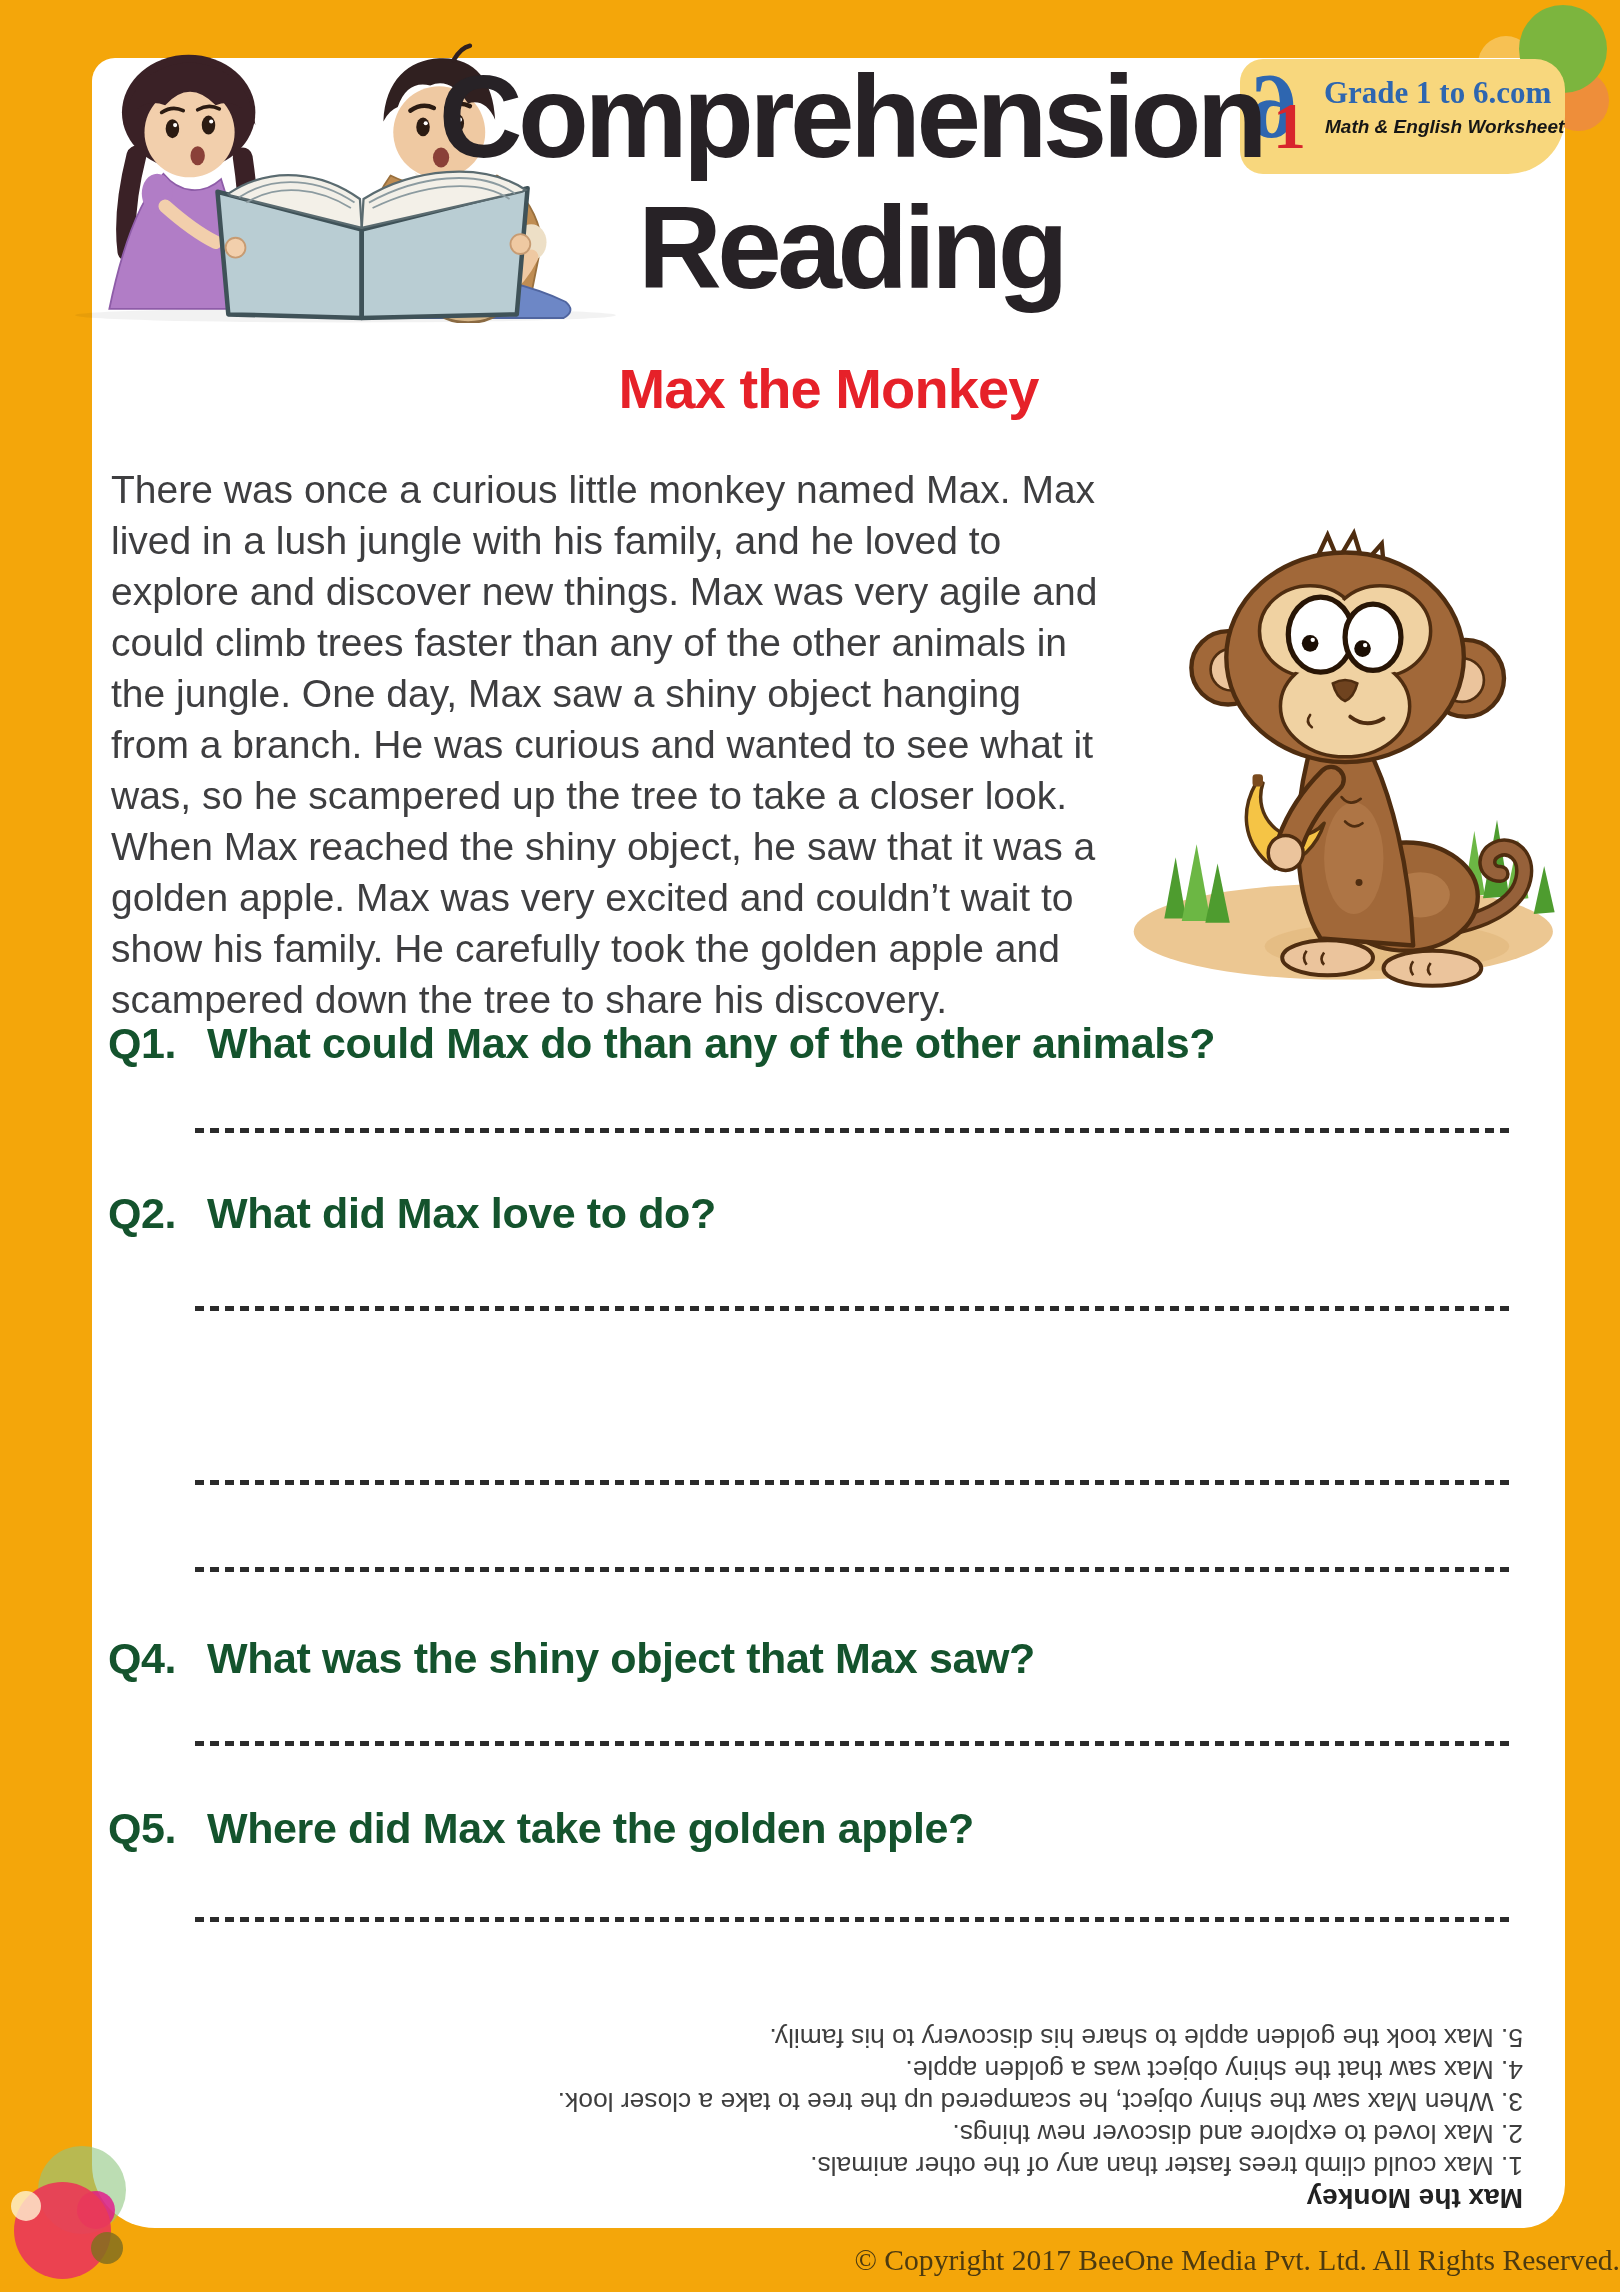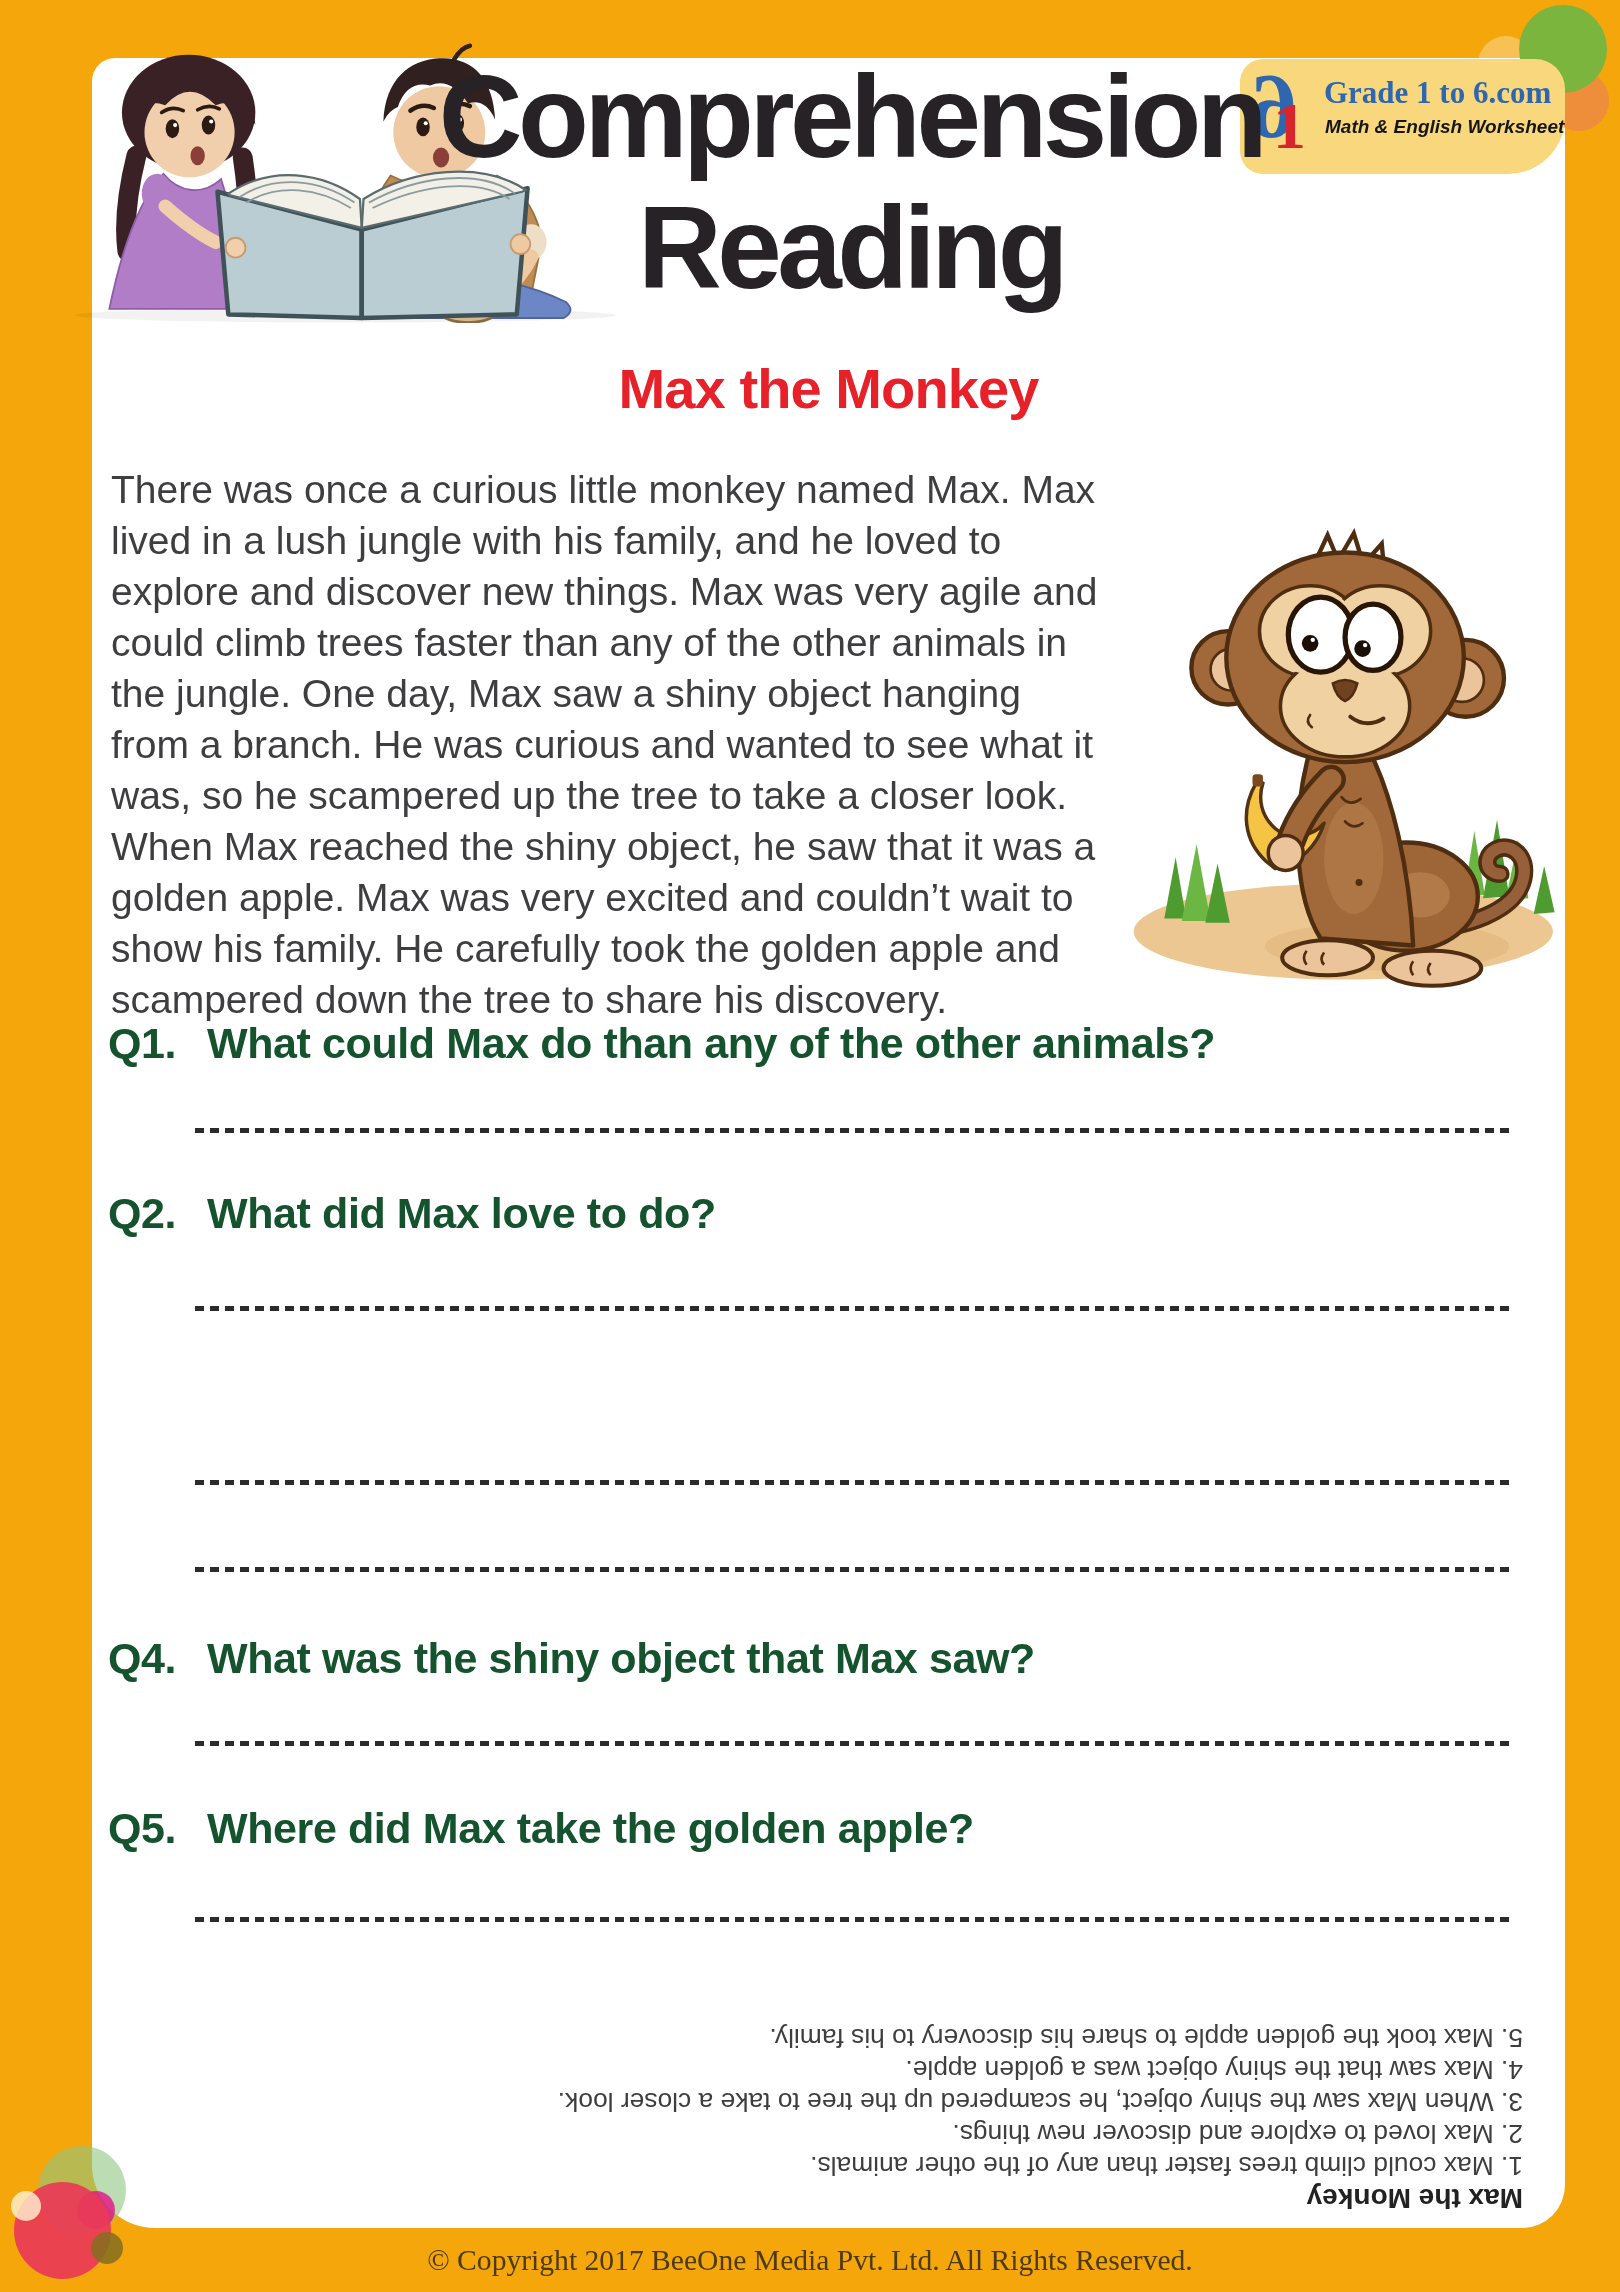--- a/index.html
+++ b/index.html
@@ -35,21 +35,21 @@
   .q{position:absolute;left:108px;width:1469px;font-weight:700;font-size:43px;
      letter-spacing:-0.4px;color:#14532d;white-space:nowrap;}
   .q-label{display:inline-block;width:99px;}
   .dotline{position:absolute;left:195px;width:1318px;height:5.4px;
            background:repeating-linear-gradient(90deg,#2b2b2b 0 9px,transparent 9px 15px);}
   
   .answers{position:absolute;left:294px;top:2022px;width:1229px;transform:rotate(180deg);
            font-size:26.4px;line-height:32px;color:#3E3E3E;text-align:left;}
   .answers-title{font-weight:700;font-size:28px;color:#222;}
   
-  .copyright{position:absolute;left:0;top:2244px;width:1620px;text-align:center;
+  .copyright{position:absolute;left:0;top:2244px;width:1620px;text-align:right;
              font-family:"Liberation Serif","DejaVu Serif",serif;font-size:29.6px;color:#4C3A10;}
   
   .c-bl-green{left:38px;top:2146px;width:88px;height:88px;background:rgba(143,199,128,0.60);}
   .c-bl-magenta{left:77px;top:2191px;width:38px;height:38px;background:rgba(226,18,138,0.80);}
   .c-bl-red{left:14.3px;top:2182px;width:97px;height:97px;background:rgba(233,57,87,0.92);}
   .c-bl-cream{left:10.7px;top:2191px;width:30px;height:30px;background:rgba(255,243,210,0.80);}
   .c-bl-olive{left:91px;top:2232px;width:32px;height:32px;background:rgba(130,110,30,0.85);}
 </style>
 </head>
 <body>

